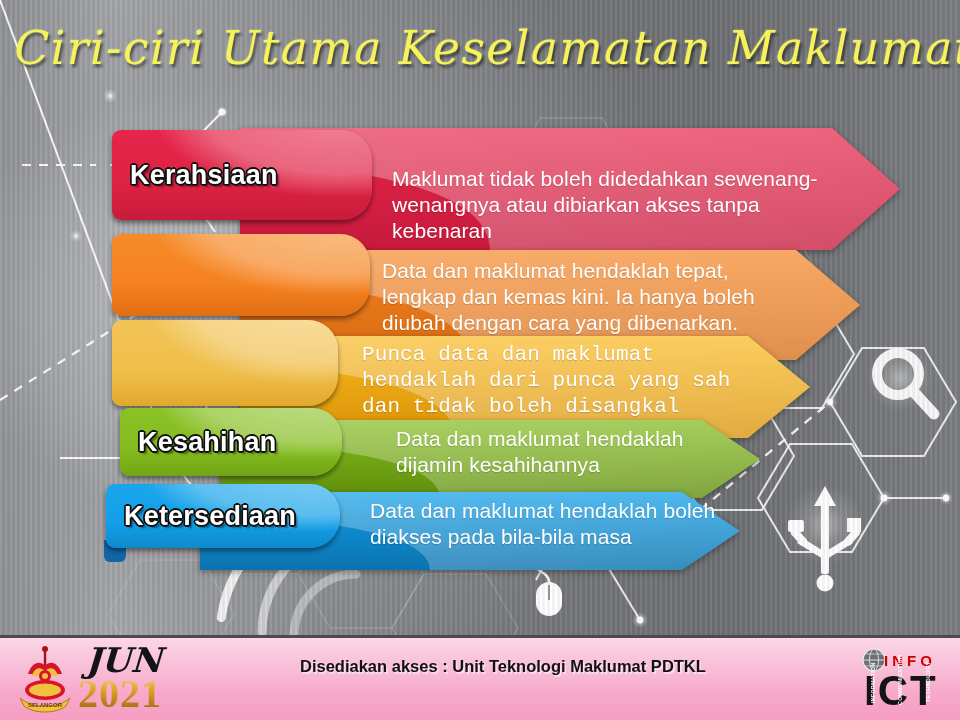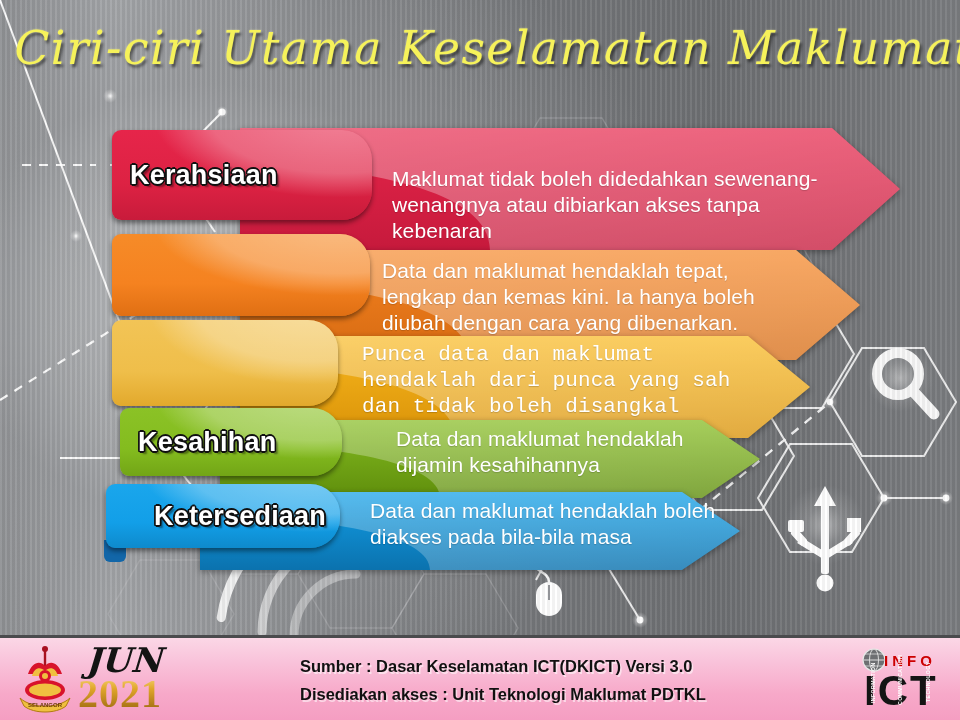--- a/index.html
+++ b/index.html
@@ -345,21 +345,21 @@
           <linearGradient id="g5b" x1="0" y1="0" x2="1" y2="1">
             <stop offset="0%" stop-color="#ffffff" stop-opacity=".30"></stop>
             <stop offset="100%" stop-color="#ffffff" stop-opacity=".18"></stop>
           </linearGradient>
         </defs>
         <polygon points="0,0 482,0 540,39 482,78 0,78" fill="url(#g5)"></polygon>
         <path d="M0,0 L482,0 L540,39 L482,78 L230,78 C 230,40 115,26 0,22 Z" fill="url(#g5b)"></path>
       </svg>
     </div>
     <div class="desc" style="left:342px;top:498px;width:350px;padding-left:28px;">Data dan maklumat hendaklah boleh diakses pada bila-bila masa</div>
-    <div class="pill" style="left:106px;top:484px;width:234px;height:64px;background:linear-gradient(180deg,#1AA6EC 0%,#129FE8 60%,#0E8ACC 100%);text-align:right;">
+    <div class="pill" style="left:106px;top:484px;width:234px;height:64px;background:linear-gradient(180deg,#1AA6EC 0%,#129FE8 60%,#0E8ACC 100%);">
       <div class="pgloss"></div>
       <div class="plabel">Ketersediaan</div>
     </div>
     <div style="position:absolute;left:104px;top:540px;width:22px;height:22px;background:#1266a8;border-radius:0 0 6px 6px;z-index:3;"></div>
   </div>
 
   <div id="footer">
 
     <svg class="crest" width="62" height="68" viewBox="0 0 62 68">
       <line x1="31" y1="2" x2="31" y2="22" stroke="#a81020" stroke-width="2.4"></line>
@@ -372,21 +372,20 @@
       <ellipse cx="31" cy="44" rx="16" ry="6.5" fill="#f0c040"></ellipse>
       <path d="M6 52 C 18 63 44 63 56 52 L 52 60 C 42 68 20 68 10 60 Z" fill="#f0c040" stroke="#b07a10" stroke-width="1"></path>
       <text x="31" y="61" text-anchor="middle" font-size="6" font-weight="700" fill="#6a3c06" font-family="Liberation Sans, sans-serif">SELANGOR</text>
     </svg>
 
     <div id="year-shadow">2021</div>
     <div id="year">2021</div>
     <div id="jun">JUN</div>
 
     <div id="footer-text">
-      <div>Sumber : Dasar Keselamatan ICT(DKICT) Versi 3.0</div>
       <div>Disediakan akses : Unit Teknologi Maklumat PDTKL</div>
     </div>
 
     <svg id="infoct" viewBox="0 0 92 64">
       <circle cx="14" cy="13" r="11" fill="#6d6f72"></circle>
       <circle cx="14" cy="13" r="11" fill="none" stroke="#e8e8e8" stroke-width="1.2"></circle>
       <ellipse cx="14" cy="13" rx="4.5" ry="11" fill="none" stroke="#dcdcdc" stroke-width="1"></ellipse>
       <line x1="3" y1="13" x2="25" y2="13" stroke="#dcdcdc" stroke-width="1"></line>
       <line x1="5" y1="7" x2="23" y2="7" stroke="#dcdcdc" stroke-width=".8"></line>
       <line x1="5" y1="19" x2="23" y2="19" stroke="#dcdcdc" stroke-width=".8"></line>

